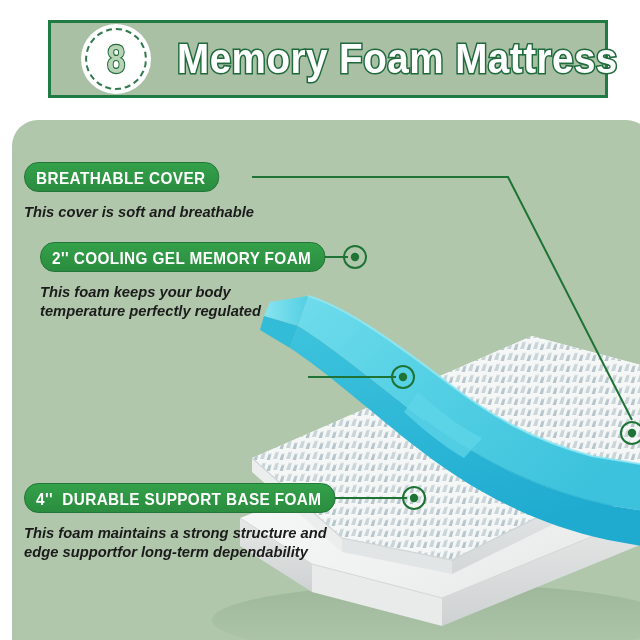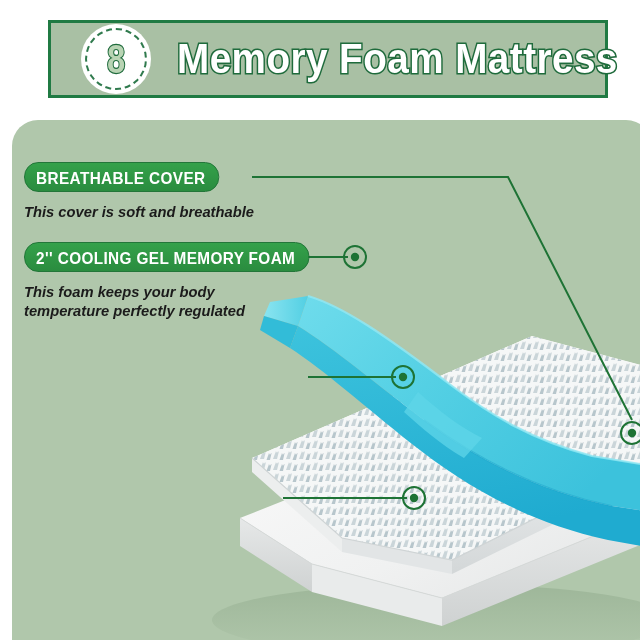--- a/index.html
+++ b/index.html
@@ -296,22 +296,27 @@
           <circle cx="402" cy="378" r="4.2" fill="#1e7335"></circle>
         </g>
       </g>
     </svg>
 
     <div class="callout" style="top:42px;">
       <div class="pill">BREATHABLE COVER</div>
       <div class="desc">This cover is soft and breathable</div>
     </div>
 
-    <div class="callout" style="top:122px;">
+    <div class="callout" style="top:122px;margin-left:16px;">
       <div class="pill">2'' COOLING GEL MEMORY FOAM</div>
       <div class="desc">This foam keeps your body
 temperature perfectly regulated</div>
     </div>
 
 
+    <div class="callout" style="top:363px;">
+      <div class="pill">4''  DURABLE SUPPORT BASE FOAM</div>
+      <div class="desc">This foam maintains a strong structure and
+edge supportfor long-term dependability</div>
+    </div>
 
   </div>
 </div>
 
 </body></html>

